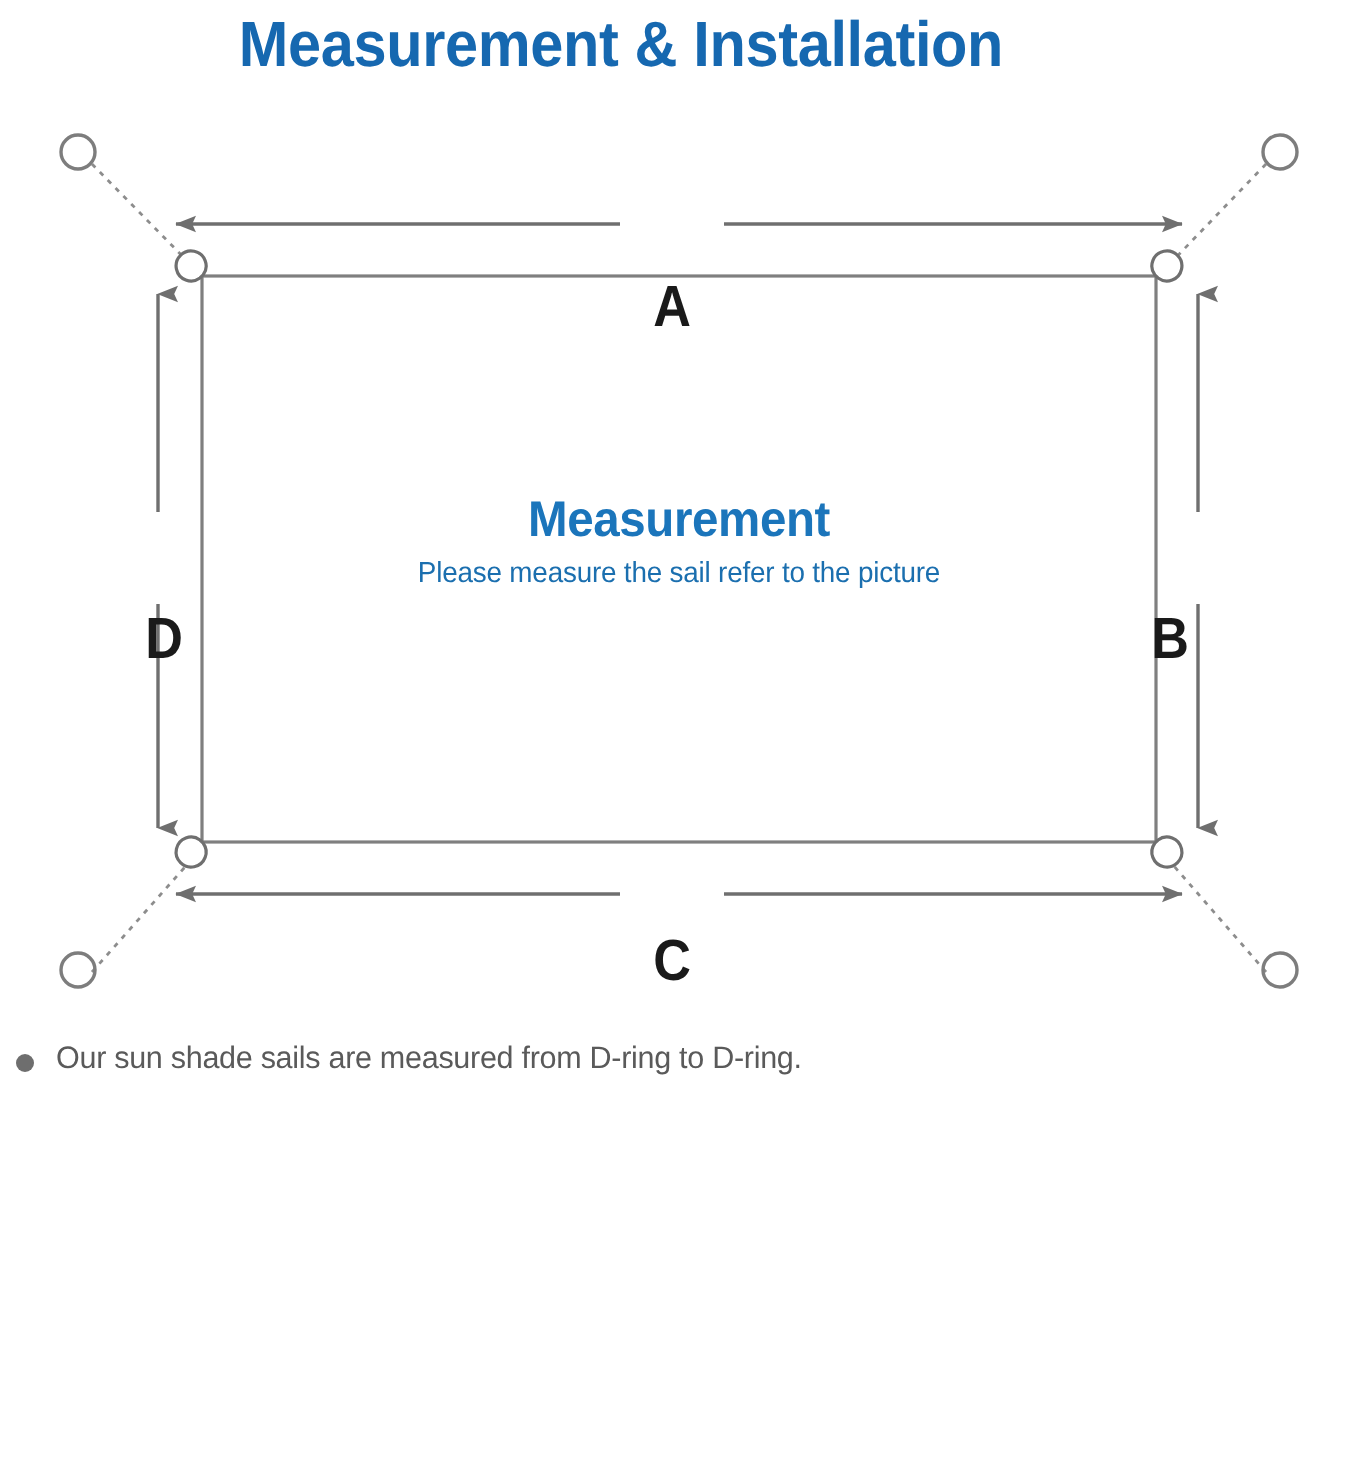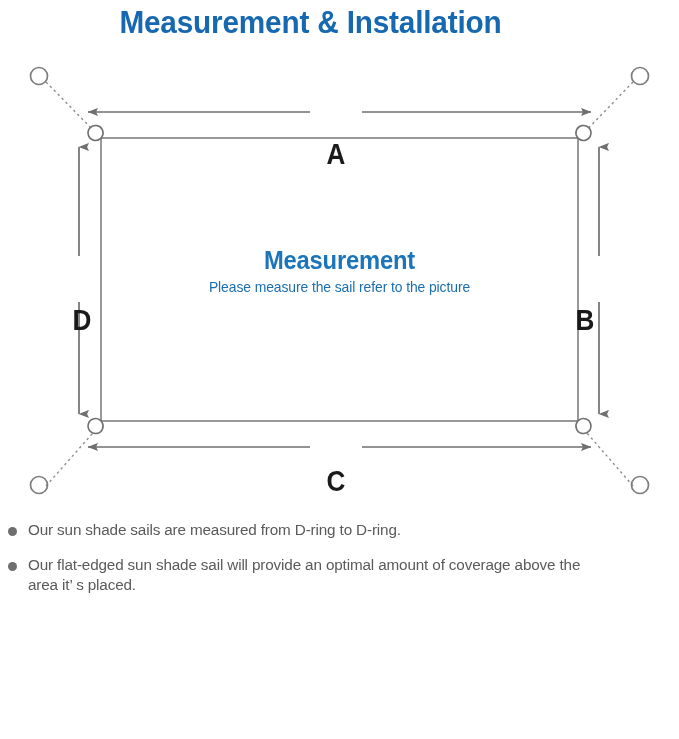--- a/index.html
+++ b/index.html
@@ -200,19 +200,15 @@
     <div class="dim-letter" id="dim-b">B</div>
     <div class="dim-letter" id="dim-c">C</div>
     <div class="dim-letter" id="dim-d">D</div>
   </div>
 
   <div id="notes">
     <div class="note-row">
       <span class="note-bullet"></span>
       <span class="note-text">Our sun shade sails are measured from D-ring to D-ring.</span>
     </div>
-    <div class="note-row">
-      <span class="note-bullet"></span>
-      <span class="note-text">Our flat-edged sun shade sail will provide an optimal amount of coverage above the area it’ s placed.</span>
-    </div>
   </div>
 
 </div>
 
 </body></html>

